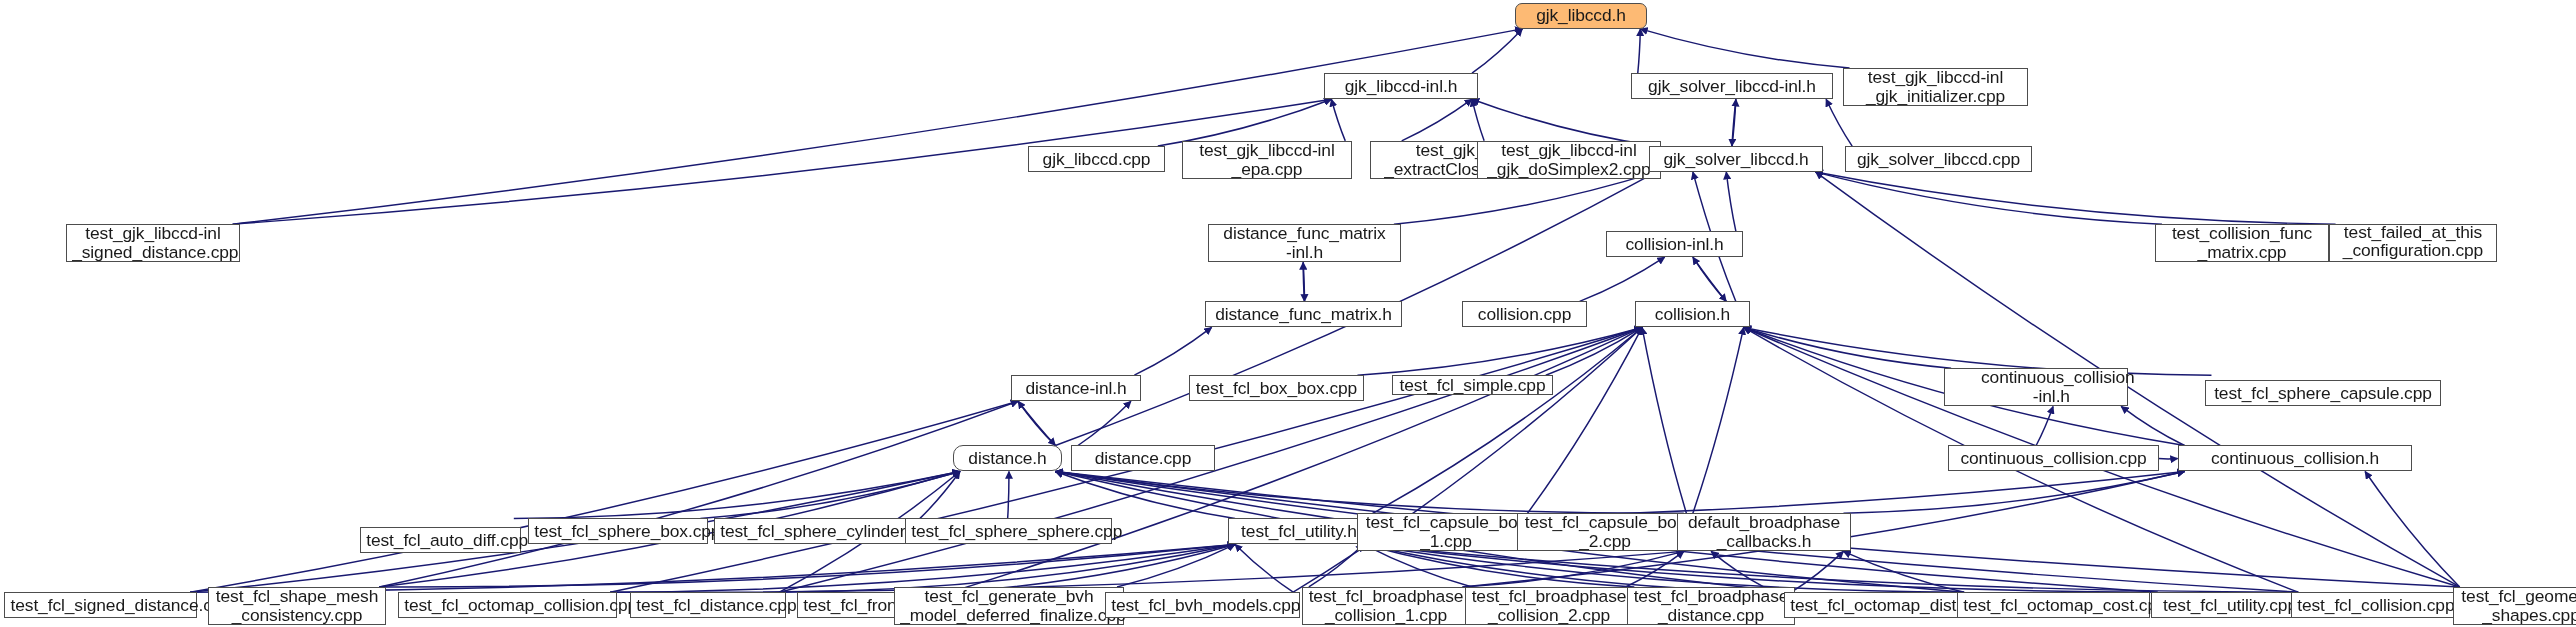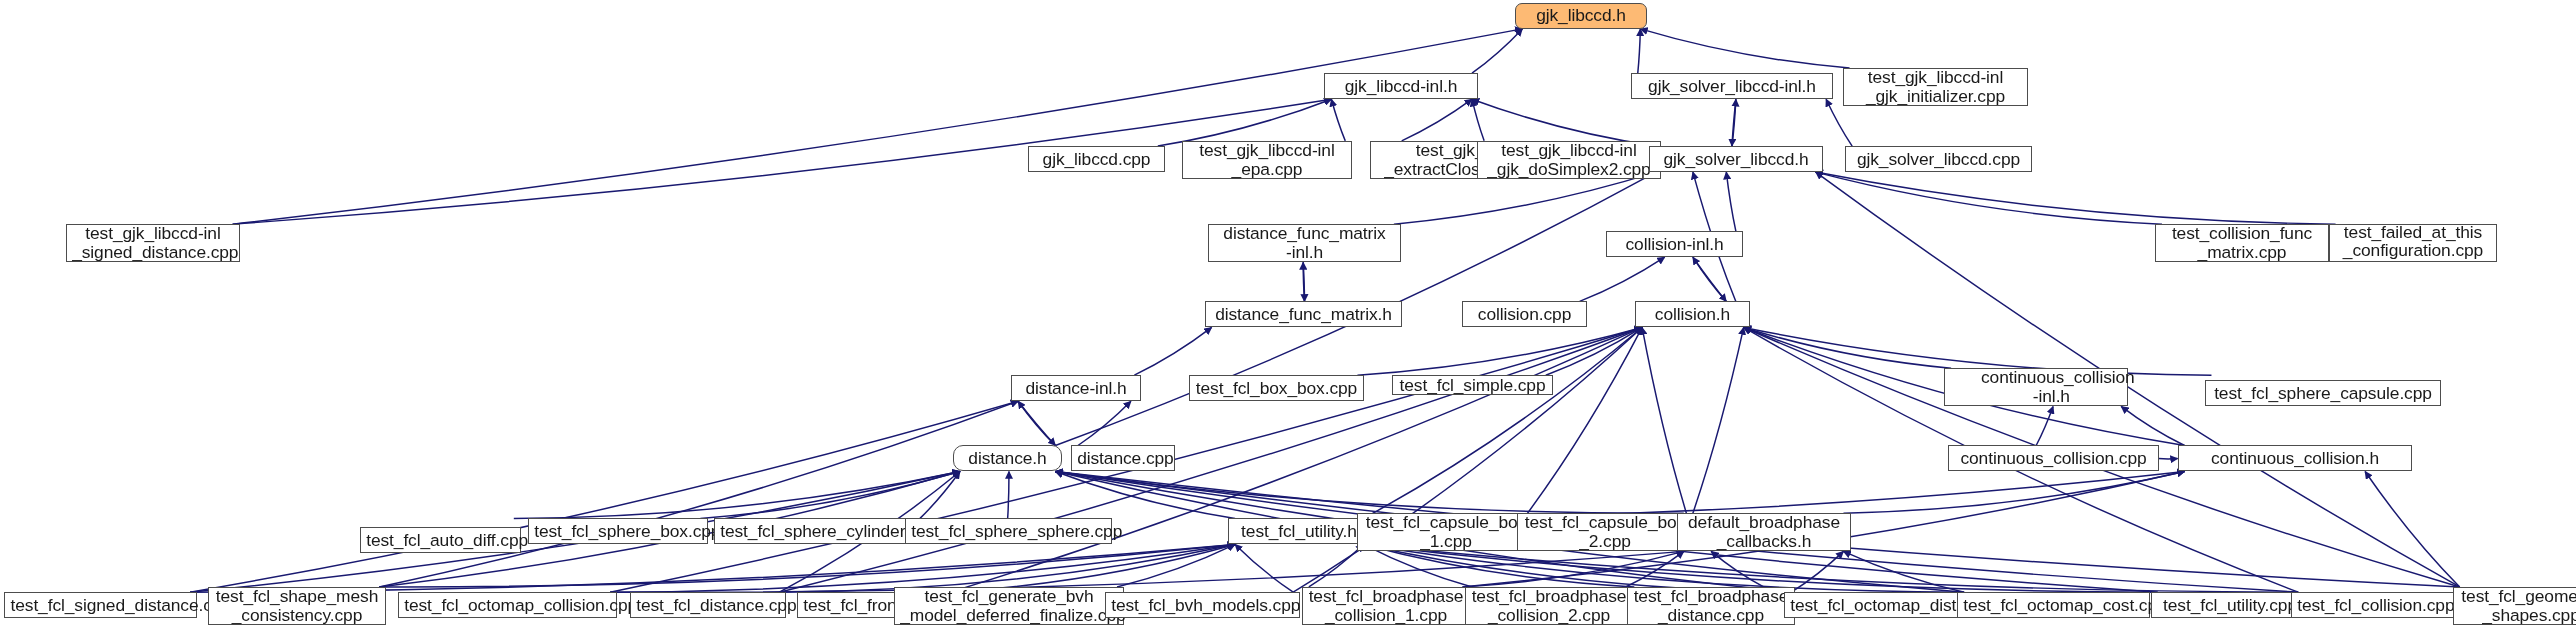--- a/index.html
+++ b/index.html
@@ -163,21 +163,21 @@
       <div class="node" style="left: 1205px; top: 301px; width: 197px; height: 26px;"><span class="lbl">distance_func_matrix.h</span></div>
       <div class="node" style="left: 1462px; top: 301px; width: 125px; height: 26px;"><span class="lbl">collision.cpp</span></div>
       <div class="node" style="left: 1635px; top: 301px; width: 115px; height: 26px;"><span class="lbl">collision.h</span></div>
       <div class="node" style="left: 1011px; top: 375px; width: 130px; height: 26px;"><span class="lbl">distance-inl.h</span></div>
       <div class="node" style="left: 1189px; top: 375px; width: 175px; height: 26px;"><span class="lbl">test_fcl_box_box.cpp</span></div>
       <div class="node" style="left: 1392px; top: 375px; width: 161px; height: 20px;"><span class="lbl">test_fcl_simple.cpp</span></div>
       <div class="node" style="left: 1944px; top: 368px; width: 184px; height: 38px; padding-left: 36px;"><span class="lbl">continuous_collision
 -inl.h</span></div>
       <div class="node" style="left: 2205px; top: 380px; width: 236px; height: 26px;"><span class="lbl">test_fcl_sphere_capsule.cpp</span></div>
       <div class="node" style="left: 953px; top: 445px; width: 109px; height: 26px; border-radius: 10px;"><span class="lbl">distance.h</span></div>
-      <div class="node" style="left: 1071px; top: 445px; width: 104px; height: 26px;"><span class="lbl">distance.cpp</span></div>
+      <div class="node" style="left: 1071px; top: 445px; width: 144px; height: 26px;"><span class="lbl">distance.cpp</span></div>
       <div class="node" style="left: 1948px; top: 445px; width: 211px; height: 26px;"><span class="lbl">continuous_collision.cpp</span></div>
       <div class="node" style="left: 2178px; top: 445px; width: 234px; height: 26px;"><span class="lbl">continuous_collision.h</span></div>
       <div class="node" style="left: 360px; top: 518px; width: 161px; height: 26px; margin-top: 9px;"><span class="lbl">test_fcl_auto_diff.cpp</span></div>
       <div class="node" style="left: 528px; top: 518px; width: 180px; height: 26px;"><span class="lbl">test_fcl_sphere_box.cpp</span></div>
       <div class="node" style="left: 714px; top: 518px; width: 213px; height: 26px;"><span class="lbl">test_fcl_sphere_cylinder.cpp</span></div>
       <div class="node" style="left: 905px; top: 518px; width: 207px; height: 26px;"><span class="lbl">test_fcl_sphere_sphere.cpp</span></div>
       <div class="node" style="left: 1228px; top: 518px; width: 142px; height: 26px;"><span class="lbl">test_fcl_utility.h</span></div>
       <div class="node" style="left: 1357px; top: 513px; width: 178px; height: 38px;"><span class="lbl">test_fcl_capsule_box
 _1.cpp</span></div>
       <div class="node" style="left: 1517px; top: 513px; width: 176px; height: 38px;"><span class="lbl">test_fcl_capsule_box

